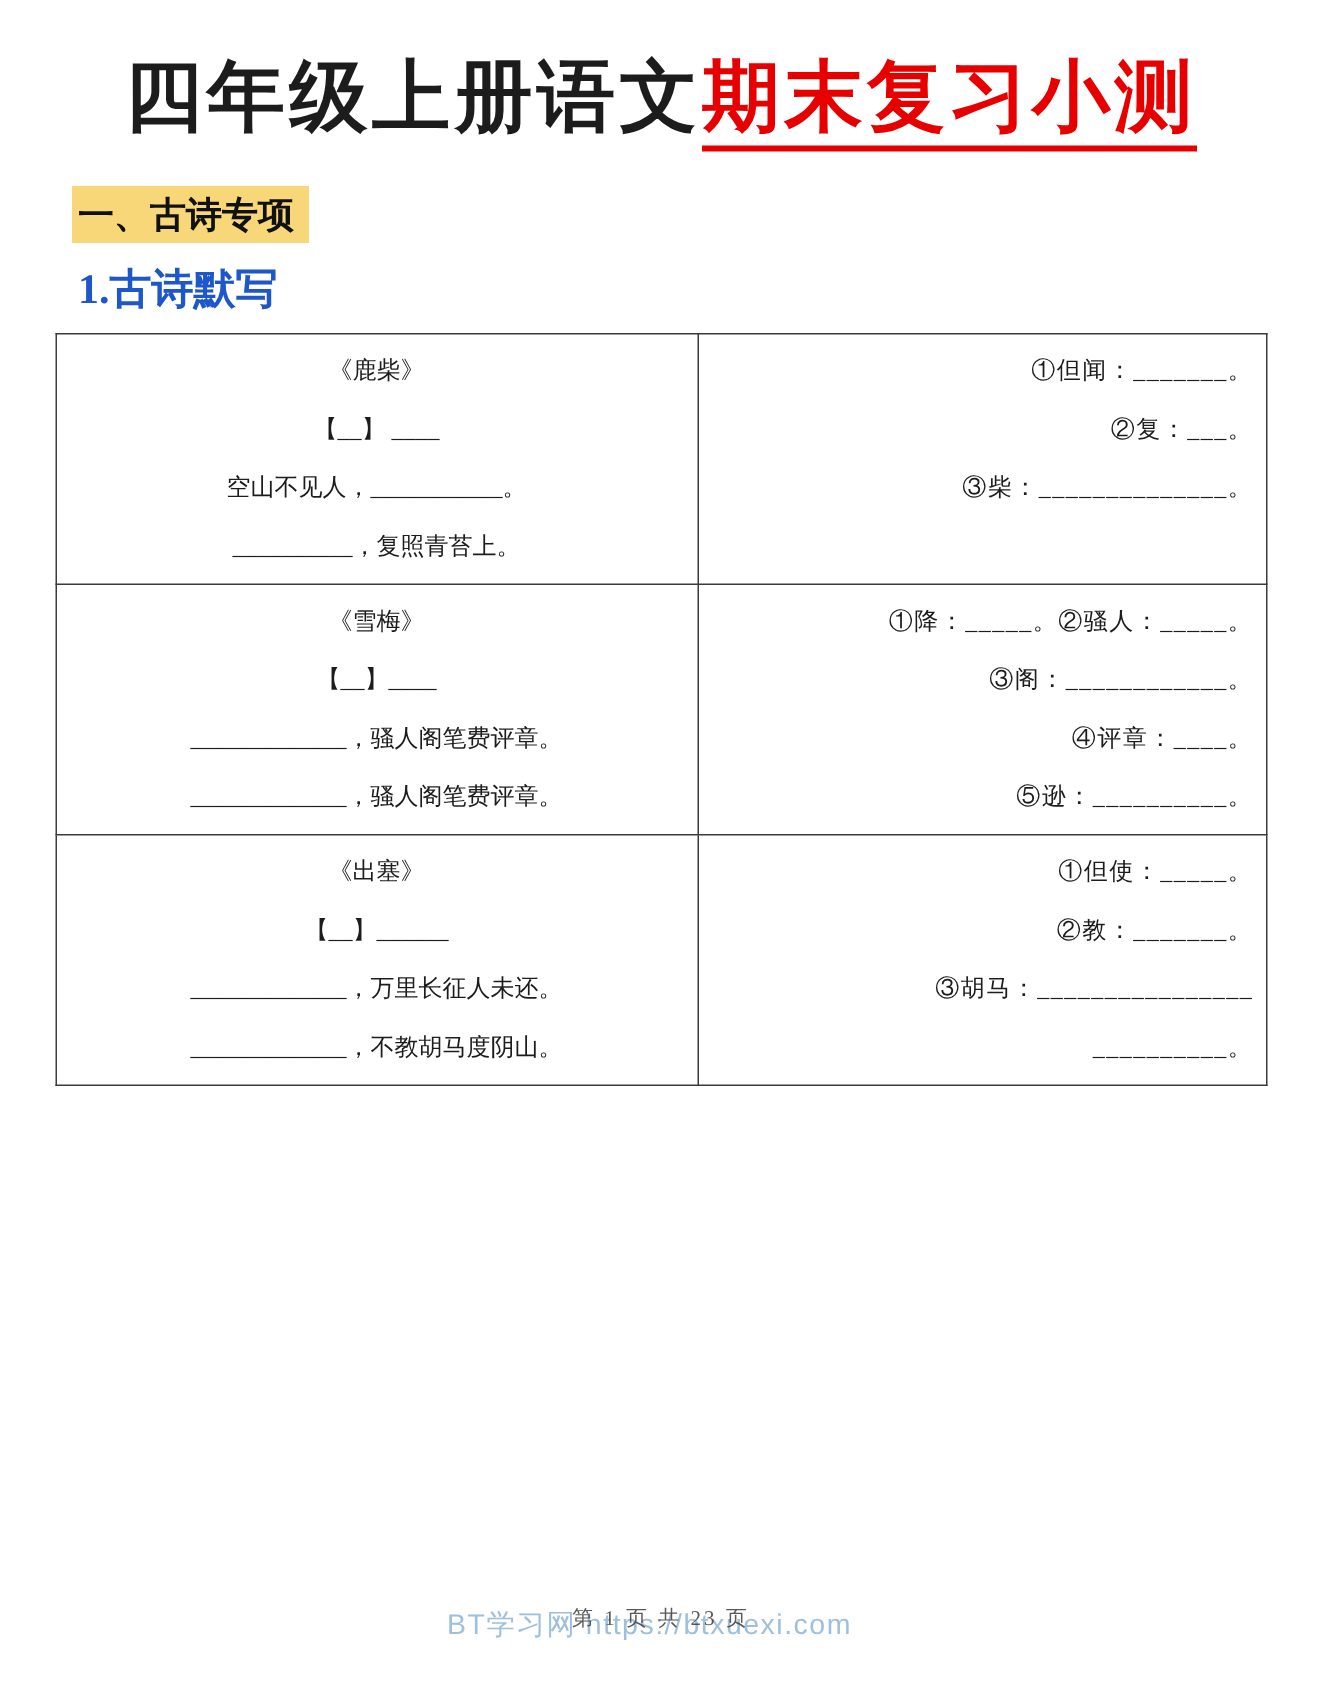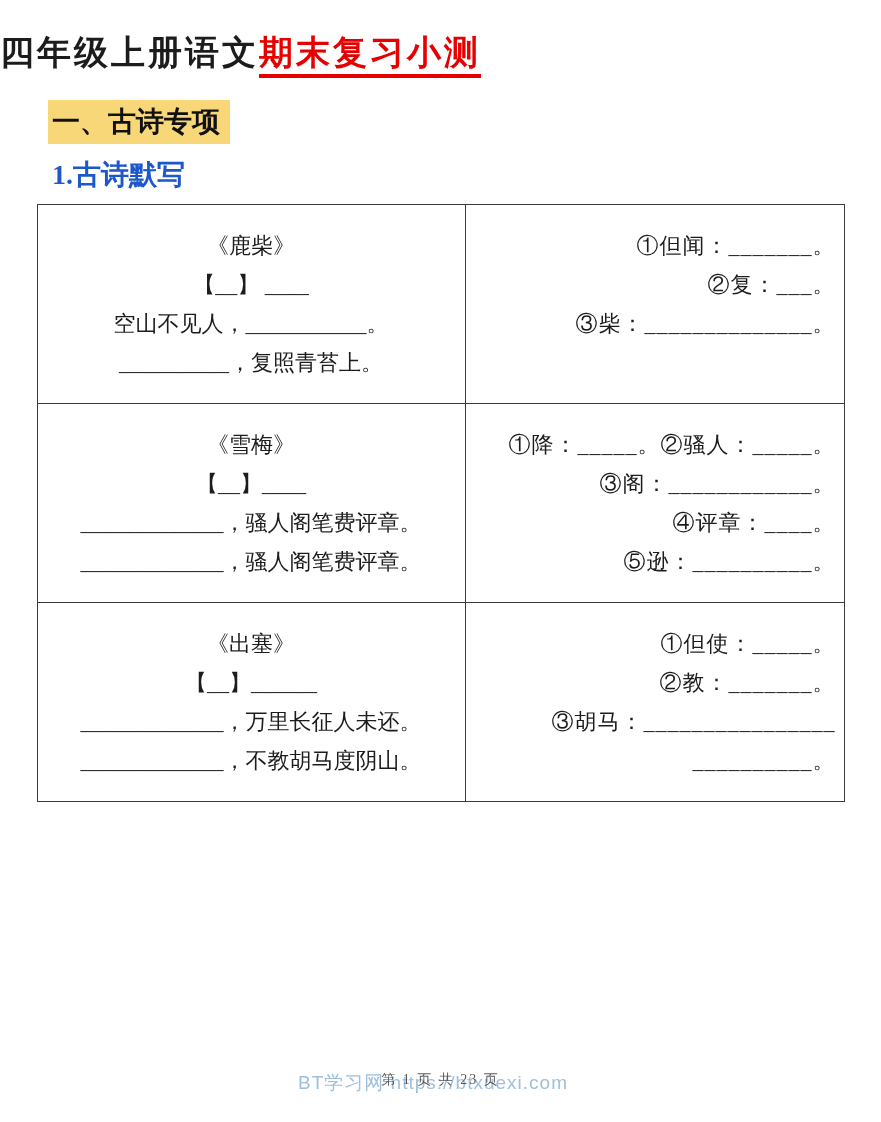--- a/index.html
+++ b/index.html
@@ -11,43 +11,43 @@
     --border:#3b3b3b;
   }
   *{box-sizing:border-box;}
   html,body{margin:0;padding:0;}
   body{
     width:881px;height:1122px;background:#ffffff;position:relative;
     font-family:"Liberation Serif","DejaVu Serif",serif;color:var(--ink);
     overflow:hidden;
   }
   .title{
-    margin-top:30px;font-size:34px;font-weight:bold;
+    text-align:center;margin-top:30px;font-size:52px;font-weight:bold;
     letter-spacing:3px;white-space:nowrap;
   }
   .title .red{
     color:var(--red);
     border-bottom:4px solid var(--red);
     padding-bottom:3px;
   }
   .section-header{
     display:inline-block;margin:24px 0 0 48px;background:var(--highlight);
-    font-size:28px;font-weight:bold;padding:3px 10px 3px 4px;color:#111;
+    font-size:24px;font-weight:bold;padding:3px 10px 3px 4px;color:#111;
   }
   .subsection{
     margin:12px 0 10px 52px;color:var(--blue);font-size:28px;font-weight:bold;
   }
   table.quiz{
     border-collapse:collapse;margin:0 auto;width:807px;table-layout:fixed;
   }
   table.quiz td{
     border:1.6px solid var(--border);
     vertical-align:top;
-    padding:21px 8px;
-    font-size:22px;
+    padding:5px 8px;
+    font-size:16px;
     line-height:39px;
   }
   td.cell-left{width:428px;text-align:center;}
   td.cell-right{width:379px;text-align:right;padding-left:14px;letter-spacing:1px;}
   .line{white-space:nowrap;}
   .footer{
     position:absolute;left:0;right:0;bottom:26px;height:26px;text-align:center;
   }
   .footer .watermark{
     position:absolute;left:0;right:15px;top:0;

